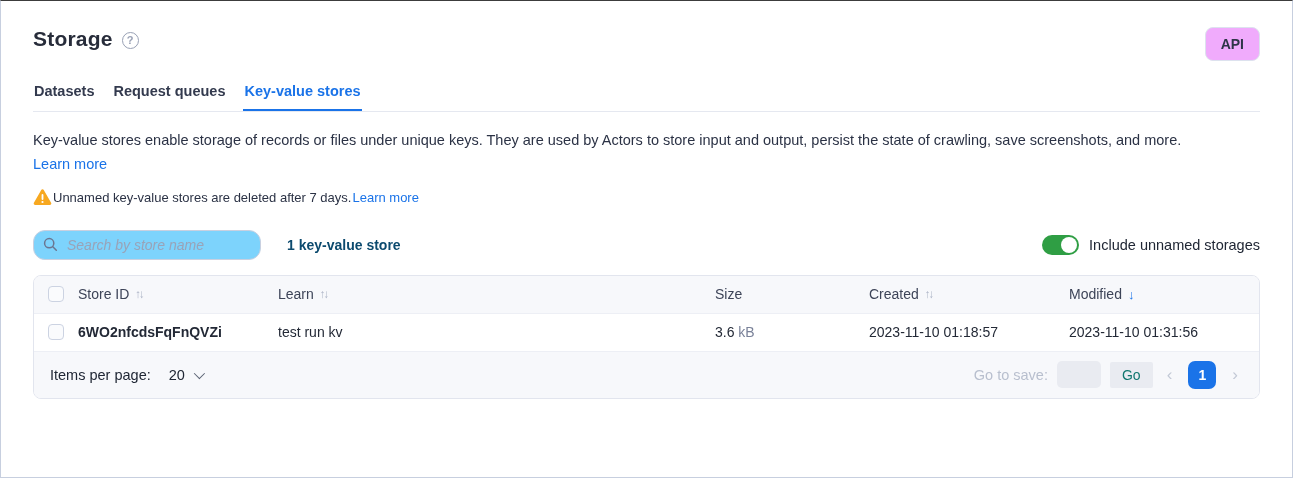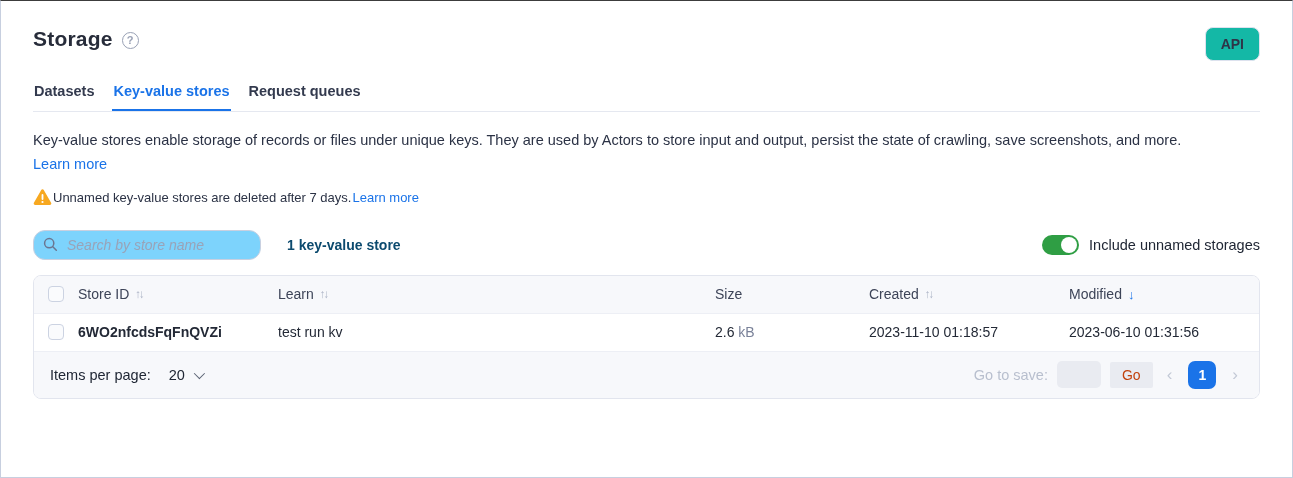--- a/index.html
+++ b/index.html
@@ -14,21 +14,21 @@
   
   .header { display:flex; justify-content:space-between; align-items:flex-start; }
   .title-wrap { display:flex; align-items:center; gap:9px; }
   .page-title { font-size:21px; font-weight:700; color:#272c3a; letter-spacing:.2px; }
   .help-icon {
     width:17px; height:17px; border:1.5px solid #99a1b5; border-radius:50%;
     color:#99a1b5; font-size:11px; font-weight:700;
     display:inline-flex; align-items:center; justify-content:center; margin-top:2px;
   }
   .api-btn {
-    padding:8px 15px; background:#14b8a6; border:1px solid #dde2ee; border-radius:8px;
+    padding:8px 15px; background:#f0abfc; border:1px solid #dde2ee; border-radius:8px;
     font-size:14px; font-weight:600; color:#2e3548; cursor:pointer; font-family:inherit;
   }
 
   
   .tabs { display:flex; gap:17px; margin-top:22px; border-bottom:1px solid #e5e8f0; }
   .tab { font-size:14.5px; font-weight:700; color:#333a4e; padding:0 1px 12px 1px; cursor:pointer; }
   .tab.active { color:#1a73e8; box-shadow:inset 0 -2px 0 #1a73e8; }
 
   
   .description { margin-top:17px; font-size:14.5px; color:#2b3245; line-height:1.55; }
@@ -66,42 +66,42 @@
   .size-unit { color:#7a8299; }
 
   
   .tfoot { background:#f7f8fb; height:47px; border-top:1px solid #edeff5; display:flex; align-items:center; padding:8px 16px; font-size:14.5px; color:#202735; }
   .per-page { display:flex; align-items:center; gap:18px; }
   .per-page-select { display:flex; align-items:center; gap:9px; cursor:pointer; }
   .chev-down { width:8px; height:8px; border-right:1.7px solid #5b6374; border-bottom:1.7px solid #5b6374; transform:rotate(45deg) translateY(-2px); }
   .pager { margin-left:auto; display:flex; align-items:center; gap:9px; }
   .goto-label { color:#b8bfce; }
   .goto-input { width:44px; height:27px; background:#e9ebf1; border:0; border-radius:5px; outline:0; font-family:inherit; }
-  .go-btn { padding:5px 12px; background:#e9ebf1; color:#c2410c; border:0; border-radius:2px; font-size:14px; font-family:inherit; cursor:default; }
+  .go-btn { padding:5px 12px; background:#e9ebf1; color:#0f766e; border:0; border-radius:2px; font-size:14px; font-family:inherit; cursor:default; }
   .chev { color:#c3c9d6; font-size:17px; padding:0 5px; cursor:pointer; user-select:none; }
   .page-btn { width:28px; height:28px; background:#1a73e8; color:#fff; border:0; border-radius:7px; font-size:14px; font-weight:600; font-family:inherit; cursor:pointer; margin:0 2px; }
 </style>
 </head>
 <body>
 
 <div class="frame">
   <div class="page">
 
     <div class="header">
       <div class="title-wrap">
         <span class="page-title">Storage</span>
         <span class="help-icon">?</span>
       </div>
       <button class="api-btn">API</button>
     </div>
 
     <div class="tabs">
       <div class="tab">Datasets</div>
+      <div class="tab">Request queues</div>
       <div class="tab active">Key-value stores</div>
-      <div class="tab">Request queues</div>
     </div>
 
     <div class="description">
       <span>Key-value stores enable storage of records or files under unique keys. They are used by Actors to store input and output, persist the state of crawling, save screenshots, and more.</span><br>
       <span class="link learn-more-block">Learn more</span>
     </div>
 
     <div class="warning">
       <span class="warn-icon">
         <svg width="19" height="17" viewBox="0 0 19 17">
@@ -160,25 +160,25 @@
         </div>
       </div>
 
       <div class="grid-row trow">
         <div class="cell-check">
             <span class="checkbox"></span>
           </div>
         <div class="store-id">6WO2nfcdsFqFnQVZi</div>
         <div>test run kv</div>
         <div>
-          <span>2.6</span>
+          <span>3.6</span>
           <span class="size-unit">kB</span>
         </div>
         <div>2023-11-10 01:18:57</div>
-        <div>2023-06-10 01:31:56</div>
+        <div>2023-11-10 01:31:56</div>
       </div>
 
       <div class="tfoot">
         <div class="per-page">
           <span>Items per page:</span>
           <span class="per-page-select">
             <span>20</span>
             <span class="chev-down"></span>
           </span>
         </div>

